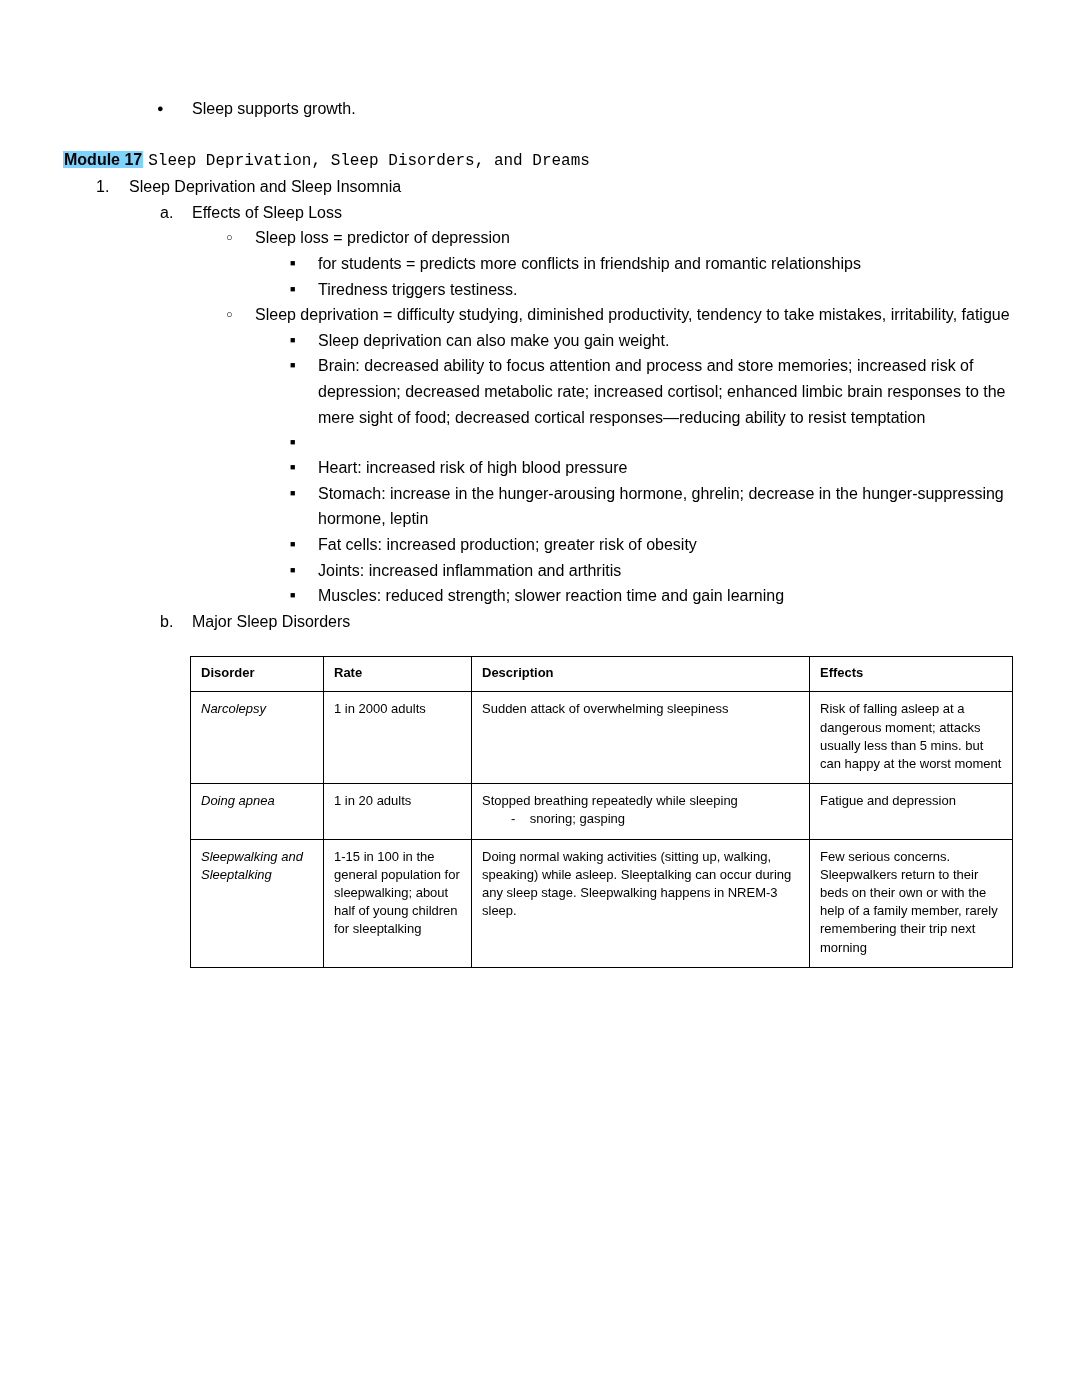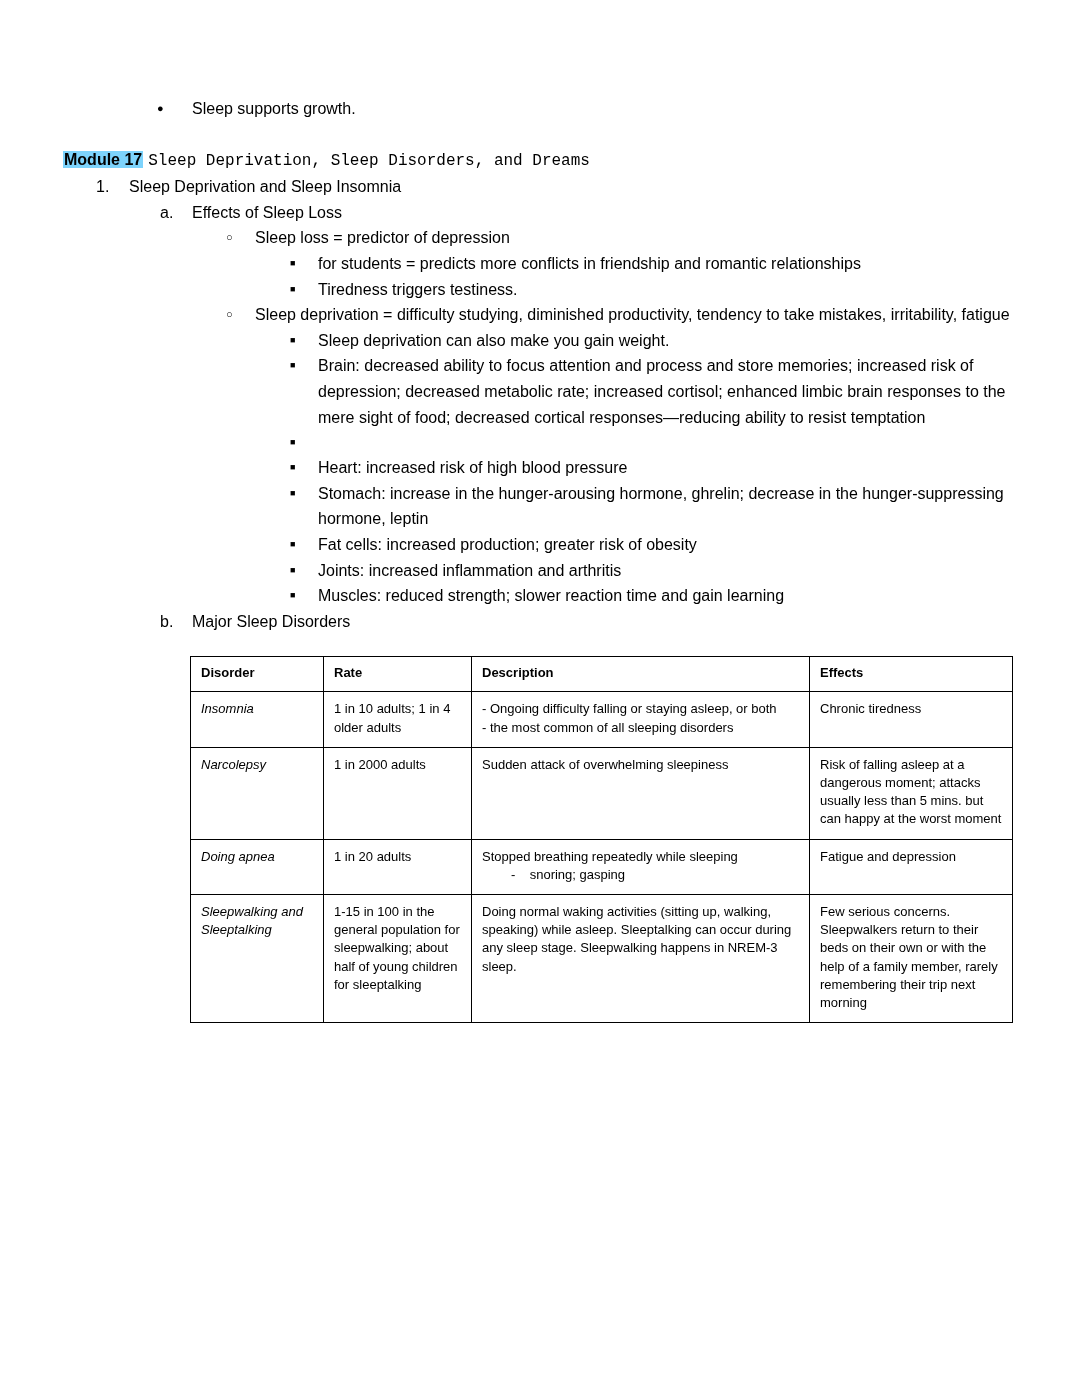--- a/index.html
+++ b/index.html
@@ -147,27 +147,20 @@
       <thead>
         <tr>
           <th>Disorder</th>
           <th>Rate</th>
           <th>Description</th>
           <th>Effects</th>
         </tr>
       </thead>
       <tbody>
         <tr>
-          <td class="disorder-cell">Insomnia</td>
-          <td>1 in 10 adults; 1 in 4 older adults</td>
-          <td>- Ongoing difficulty falling or staying asleep, or both
-- the most common of all sleeping disorders</td>
-          <td>Chronic tiredness</td>
-        </tr>
-        <tr>
           <td class="disorder-cell">Narcolepsy</td>
           <td>1 in 2000 adults</td>
           <td>Sudden attack of overwhelming sleepiness</td>
           <td>Risk of falling asleep at a dangerous moment; attacks usually less than 5 mins. but can happy at the worst moment</td>
         </tr>
         <tr>
           <td class="disorder-cell">Doing apnea</td>
           <td>1 in 20 adults</td>
           <td>Stopped breathing repeatedly while sleeping
         -    snoring; gasping</td>

